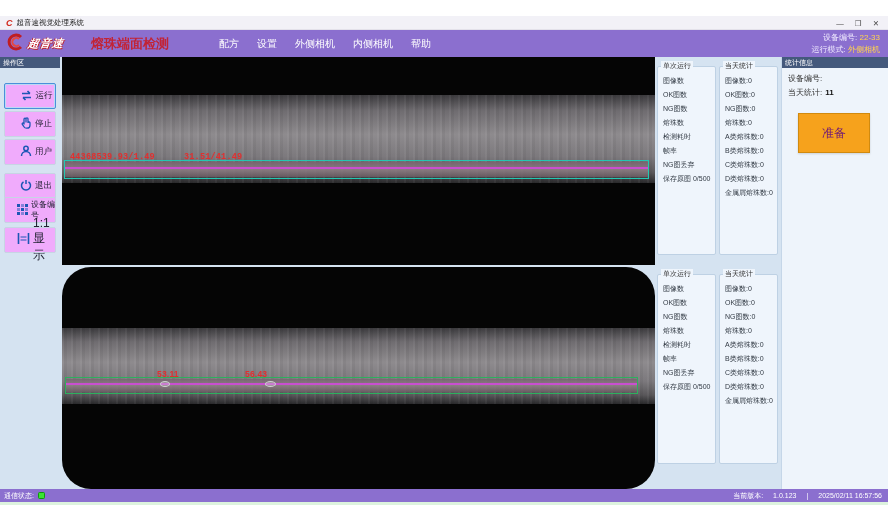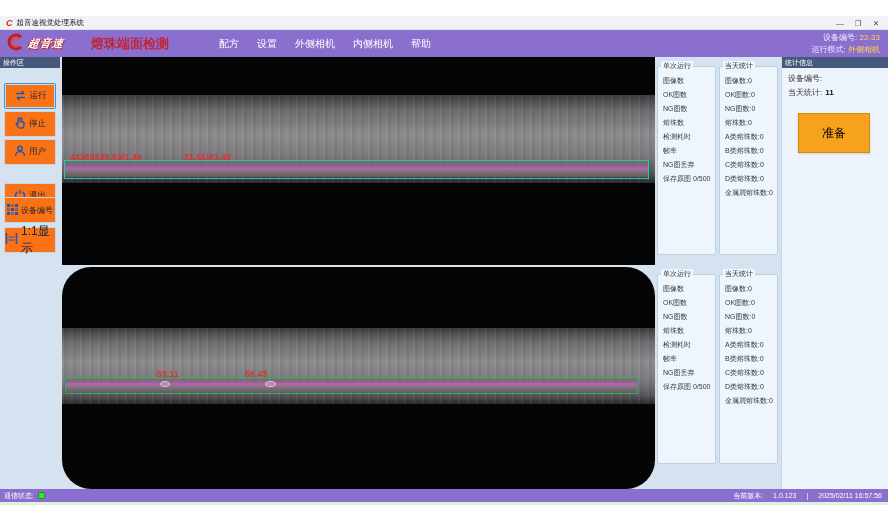--- a/index.html
+++ b/index.html
@@ -24,49 +24,49 @@
   .hdr-right { position:absolute; right:8px; top:2px; text-align:right; line-height:12px; }
   .hdr-line { font-size:8px; color:#f0eaff; }
   .hdr-line .val { color:#ffd34d; }
 
   
   .main { position:absolute; left:0; top:57px; width:888px; height:432px; background:#d5e3f1; }
 
   
   .sidebar { position:absolute; left:0; top:0; width:60px; height:432px; background:#d5e3f1; }
   .panel-cap { height:11px; background:#44597c; color:#fff; font-size:7px; line-height:11px; padding-left:3px; }
-  .sbtn { position:absolute; left:4px; width:52px; height:26px; background:#f97316; border:1px solid #c7d4e4; border-radius:2px; display:flex; align-items:center; justify-content:center; gap:3px; font-size:8.5px; color:#223; cursor:default; }
+  .sbtn { position:absolute; left:4px; width:52px; height:26px; background:#f0abfc; border:1px solid #c7d4e4; border-radius:2px; display:flex; align-items:center; justify-content:center; gap:3px; font-size:8.5px; color:#223; cursor:default;padding-left:12px; }
   .sbtn svg { flex:0 0 auto; }
   .sbtn.focused { border:1px solid #4a90d9; box-shadow:0 0 0 1px #bcd9f5 inset; }
   .icn { color:#1c57b5; }
 
   
   .cam { position:absolute; left:62px; width:593px; background:#050505; overflow:hidden; }
-  .cam1 { top:0; height:208px; }
+  .cam1 { top:0; height:208px;font-family:Liberation Mono, monospace; }
   .cam2 { top:210px; height:222px;border-radius:29px; }
   .band { position:absolute; left:0; width:593px;
     background:linear-gradient(180deg,#3c3b3e 0%, #6f6c70 18%, #8e8b8e 45%, #7c797d 70%, #5a585b 88%, #2a2a2c 100%); }
   .band::after { content:""; position:absolute; inset:0;
     background:repeating-linear-gradient(90deg, rgba(255,255,255,0.045) 0 2px, rgba(0,0,0,0.05) 2px 5px, transparent 5px 9px); }
   .seam-rect { position:absolute; }
   .seam-line { position:absolute; height:2px; background:#c94fd0; }
   .seam-fill { position:absolute; background:linear-gradient(180deg,#77646f,#8f7f84 50%,#6b5d64); opacity:.85; }
   .ann { position:absolute; color:#e12f2f; font-size:8.5px; font-weight:bold; letter-spacing:0.2px; }
   .blob { position:absolute; border:1px solid #cfd0d2; border-radius:50%; background:rgba(210,208,212,.35); }
 
   
   .group { position:absolute; background:#eff5fc; border:1px solid #bed1e4; border-radius:2px; }
   .group .gtitle { position:absolute; top:-6px; left:3px; background:#eff5fc; padding:0 2px; font-size:7px; color:#333; }
   .grow { position:absolute; left:5px; right:2px; font-size:7px; color:#323a44; white-space:nowrap; }
 
   
   .infopanel { position:absolute; left:781px; top:0; width:107px; height:432px; background:#eef4fb; border-left:1px solid #c5d6e8; }
   .info-row { position:absolute; left:6px; font-size:8px; color:#333; }
   .info-row .val { font-weight:bold; color:#111; margin-left:3px;margin-top:41px; }
-  .btn-prepare { position:absolute; left:16px; top:56px; width:72px; height:40px; background:#f6a21c; border:1px solid #d18a0f; font-size:12px; color:#000000; display:flex; align-items:center; justify-content:center; cursor:default; box-shadow:0 1px 2px rgba(0,0,0,.15); }
+  .btn-prepare { position:absolute; left:16px; top:56px; width:72px; height:40px; background:#f6a21c; border:1px solid #d18a0f; font-size:12px; color:#701a75; display:flex; align-items:center; justify-content:center; cursor:default; box-shadow:0 1px 2px rgba(0,0,0,.15); }
   .btn-datastat { position:absolute; left:16px; top:120px; width:72px; height:36px; background:#fff; border:1px solid #ccd5df; border-radius:2px; font-size:11px; color:#445; display:flex; align-items:center; justify-content:center; cursor:default; }
 
   
   .statusbar { position:absolute; left:0; top:489px; width:888px; height:13px; background:#8b6fcf; color:#fff; font-size:7px; }
   .statusbar .left { position:absolute; left:4px; top:0; height:13px; display:flex; align-items:center; gap:4px; }
   .led { width:7px; height:7px; background:#3ae331; border:1px solid #0c9a0c; border-radius:1.5px; }
   .statusbar .right { position:absolute; right:6px; top:0; height:13px; display:flex; align-items:center; gap:10px; }
   .greenline { position:absolute; left:0; top:502px; width:888px; height:3px; background:#ddf3de; }
 </style>
 </head>
@@ -127,21 +127,21 @@
             </svg></span>
         <span>停止</span>
       </div>
       <div class="sbtn" style="top:82px">
         <span class="icn"><svg width="12" height="12" viewBox="0 0 12 12" fill="none" stroke="currentColor" stroke-width="1.5">
               <circle cx="6" cy="3.5" r="2.2"></circle>
               <path d="M1.5 11 a4.5 4.5 0 0 1 9 0"></path>
             </svg></span>
         <span>用户</span>
       </div>
-      <div class="sbtn" style="top:126px">
+      <div class="sbtn" style="top:116px">
         <span class="icn"><svg width="12" height="12" viewBox="0 0 12 12" fill="none" stroke="currentColor" stroke-width="1.5">
               <path d="M3.5 2.8 a4.5 4.5 0 1 0 5 0"></path>
               <path d="M6 1 V5"></path>
             </svg></span>
         <span>退出</span>
       </div>
       <div class="sbtn" style="top:140px; font-size:8px">
         <span class="icn"><svg width="11" height="11" viewBox="0 0 11 11" fill="currentColor">
               <rect x="0" y="0" width="3" height="3"></rect>
               <rect x="4" y="0" width="3" height="3" opacity=".5"></rect>

